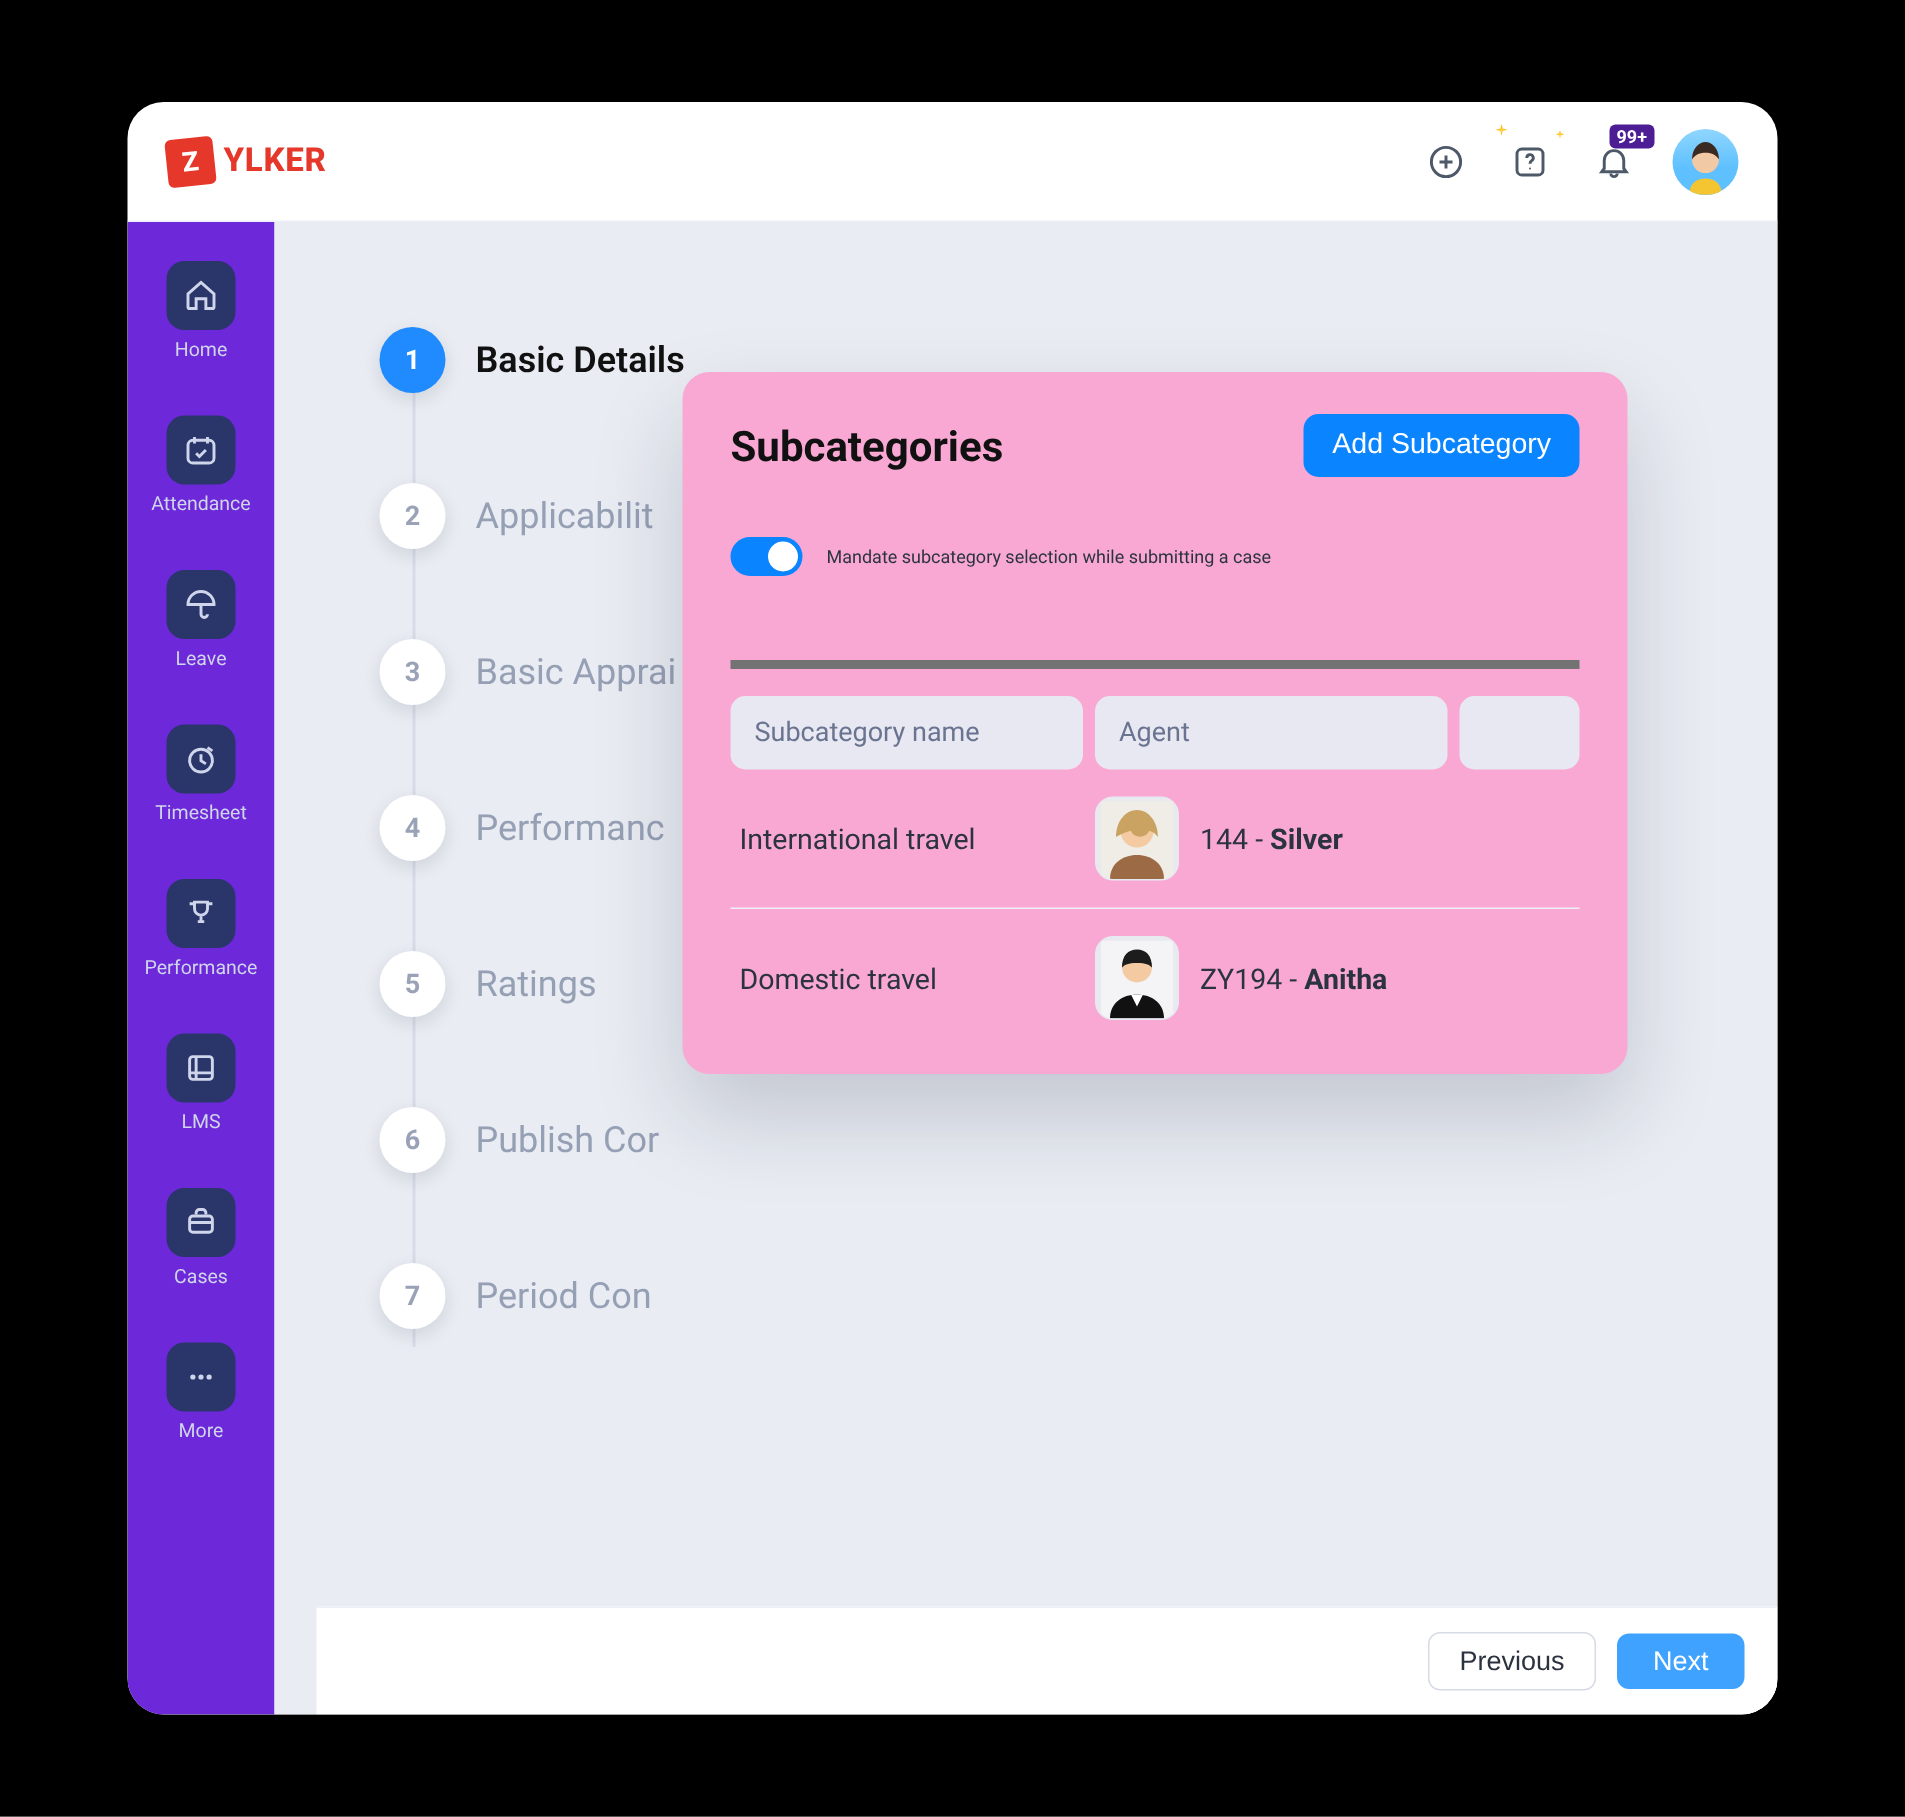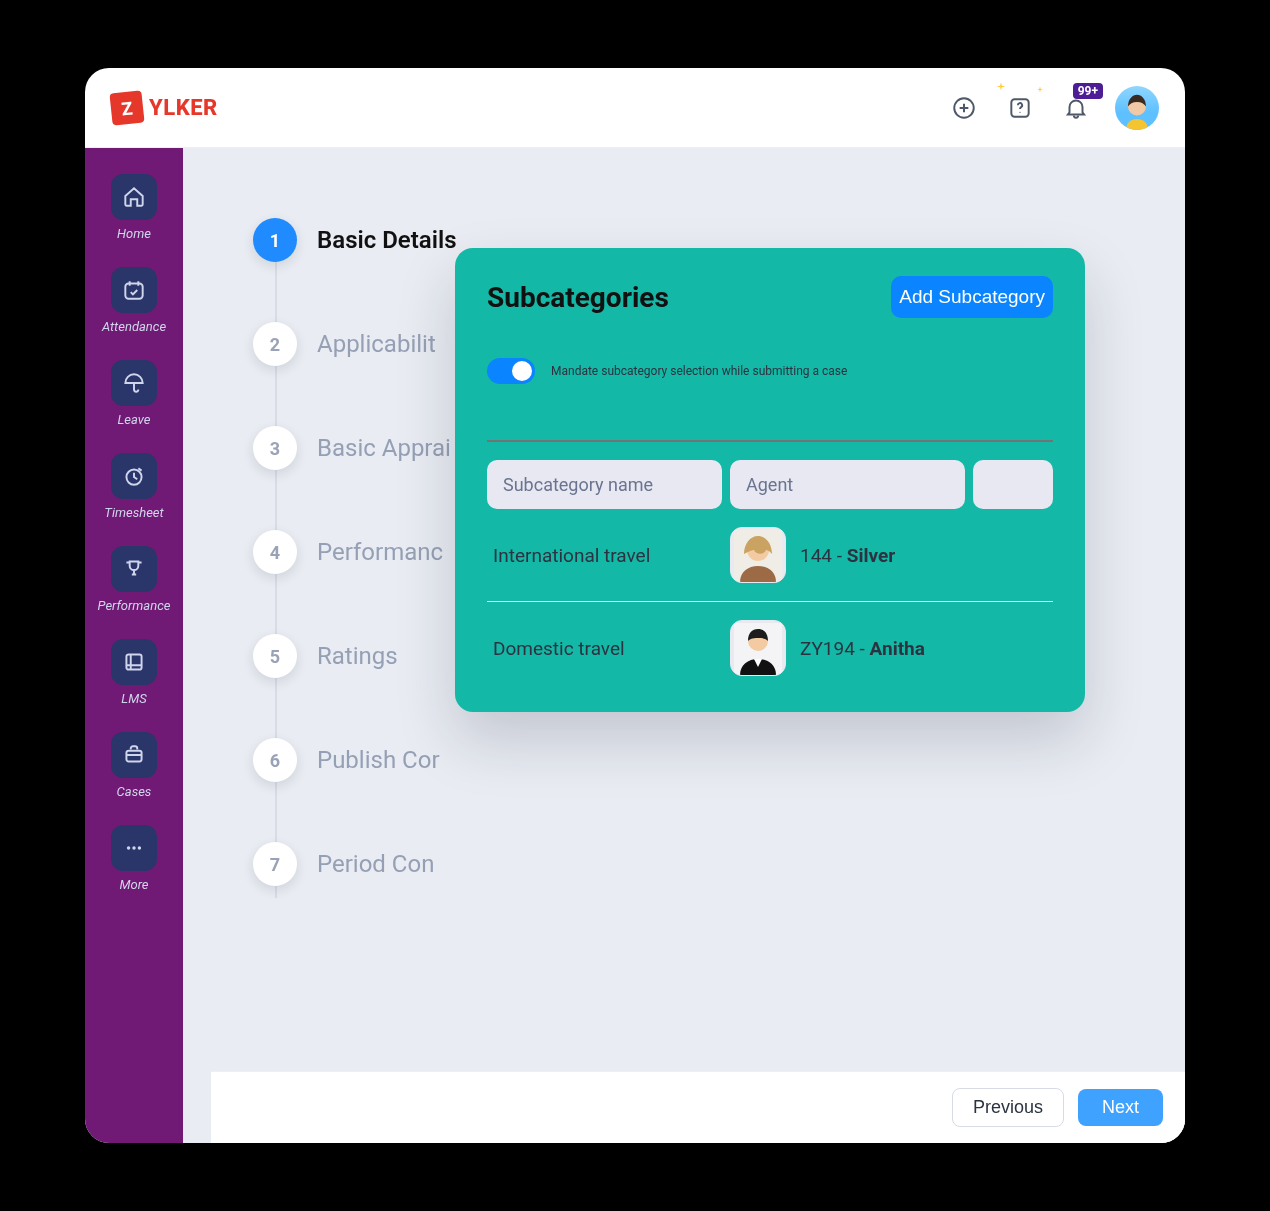--- a/index.html
+++ b/index.html
@@ -42,23 +42,23 @@
   .avatar {
     width: 44px; height: 44px; border-radius: 50%; overflow: hidden;
     background: linear-gradient(180deg,#8fd6ff 0%,#5ec0ff 60%);
     display: flex; align-items: flex-end; justify-content: center;
   }
   .avatar svg { width: 36px; height: 40px; }
 
   
   .body { flex: 1; display: flex; min-height: 0; }
   .sidebar {
-    width: 98px; background: #701a75;
+    width: 98px; background: #6d28d9;
     display: flex; flex-direction: column; align-items: center;
-    padding-top: 16px; gap: 2px; font-style: italic;
+    padding-top: 16px; gap: 12px;
   }
   .nav-item { width: 82px; display: flex; flex-direction: column; align-items: center; gap: 6px; padding: 10px 0 14px; color: #cfd5ea; }
   .nav-icon-box {
     width: 46px; height: 46px; border-radius: 12px; background: #2a356a;
     display: flex; align-items: center; justify-content: center;
   }
   .nav-icon-box svg { width: 26px; height: 26px; stroke: #cfd5ea; fill: none; stroke-width: 1.8; }
   .nav-label { font-size: 13px; color: #cfd5ea; }
 
   .main { flex: 1; background: #e9ecf2; position: relative; overflow: hidden; }
@@ -73,41 +73,41 @@
     box-shadow: 0 4px 12px rgba(20,30,60,.12);
     z-index: 1;
   }
   .step.active .step-badge { background: #1f8bff; color: #fff; }
   .step-label { font-size: 24px; color: #96a0b5; }
   .step.active .step-label { color: #111; font-weight: 600; }
 
   
   .card {
     position: absolute; right: 100px; top: 100px;
-    width: 630px; background: #14b8a6; border-radius: 18px;
+    width: 630px; background: #f9a8d4; border-radius: 18px;
     box-shadow: 0 28px 60px rgba(20,30,60,.18);
     padding: 28px 32px 18px;
   }
   .card-header { display: flex; align-items: center; justify-content: space-between; margin-bottom: 40px; }
   .card-title { font-size: 28px; font-weight: 700; color: #111; }
   .btn-primary {
     background: #0a84ff; color: #fff; border: none; border-radius: 10px;
-    font-size: 19px; font-weight: 500; padding: 10px 8px;
+    font-size: 19px; font-weight: 500; padding: 10px 19px;
   }
   .toggle-row { display: flex; align-items: center; gap: 16px; margin-bottom: 56px; }
   .toggle {
     width: 48px; height: 26px; border-radius: 999px; background: #0a84ff; position: relative;
   }
   .toggle .knob {
     position: absolute; top: 3px; right: 3px; width: 20px; height: 20px; border-radius: 50%;
     background: #fff;
   }
   .toggle-label { font-size: 12px; color: #2c3340; }
 
-  .table { border-top: 2px solid #737373; }
+  .table { border-top: 6px solid #737373; }
   .thead { display: grid; grid-template-columns: 1fr 1fr 80px; gap: 8px; padding-top: 18px; }
   .th { background: #e8e8f2; border-radius: 10px; color: #6a7490; font-size: 18px; padding: 14px 16px; }
   .row { display: grid; grid-template-columns: 1fr 1fr 80px; align-items: center; gap: 8px; padding: 18px 6px; border-bottom: 1px solid #eef0f6; }
   .row:last-child { border-bottom: none; }
   .cell-name { font-size: 19px; color: #2c3340; }
   .agent-cell { display: flex; align-items: center; gap: 14px; }
   .agent-ava {
     width: 56px; height: 56px; border-radius: 12px; overflow: hidden;
     background: #e8eaf0; display: flex; align-items: flex-end; justify-content: center;
     border: 1px solid #e7e9f0;

